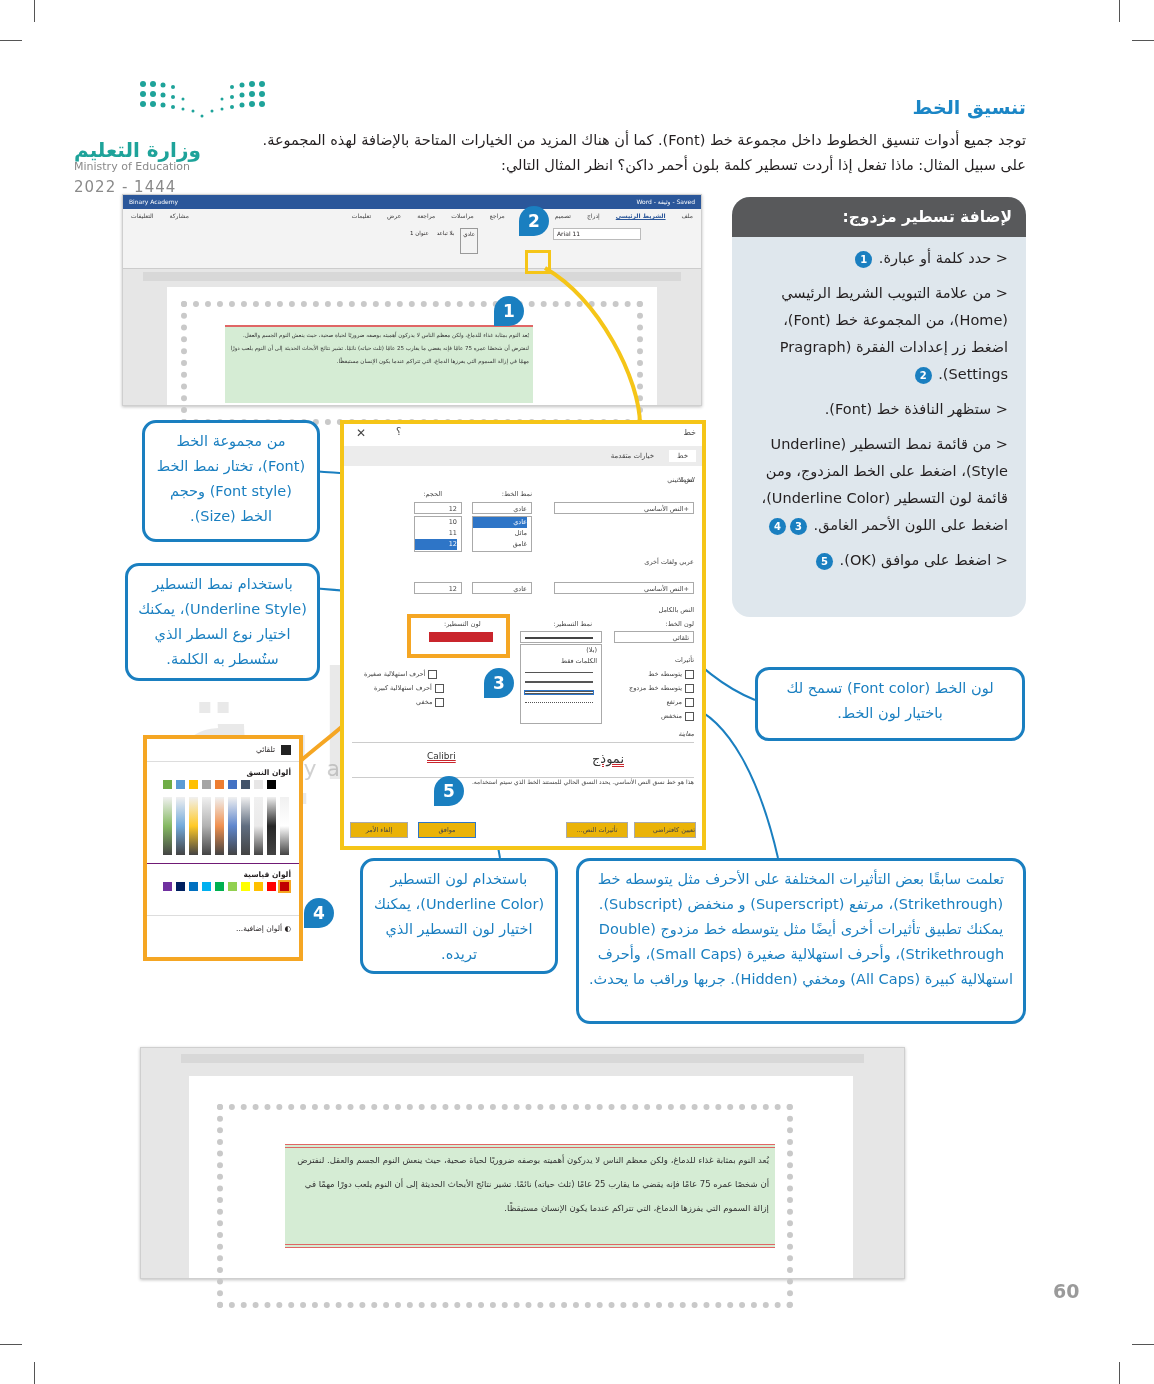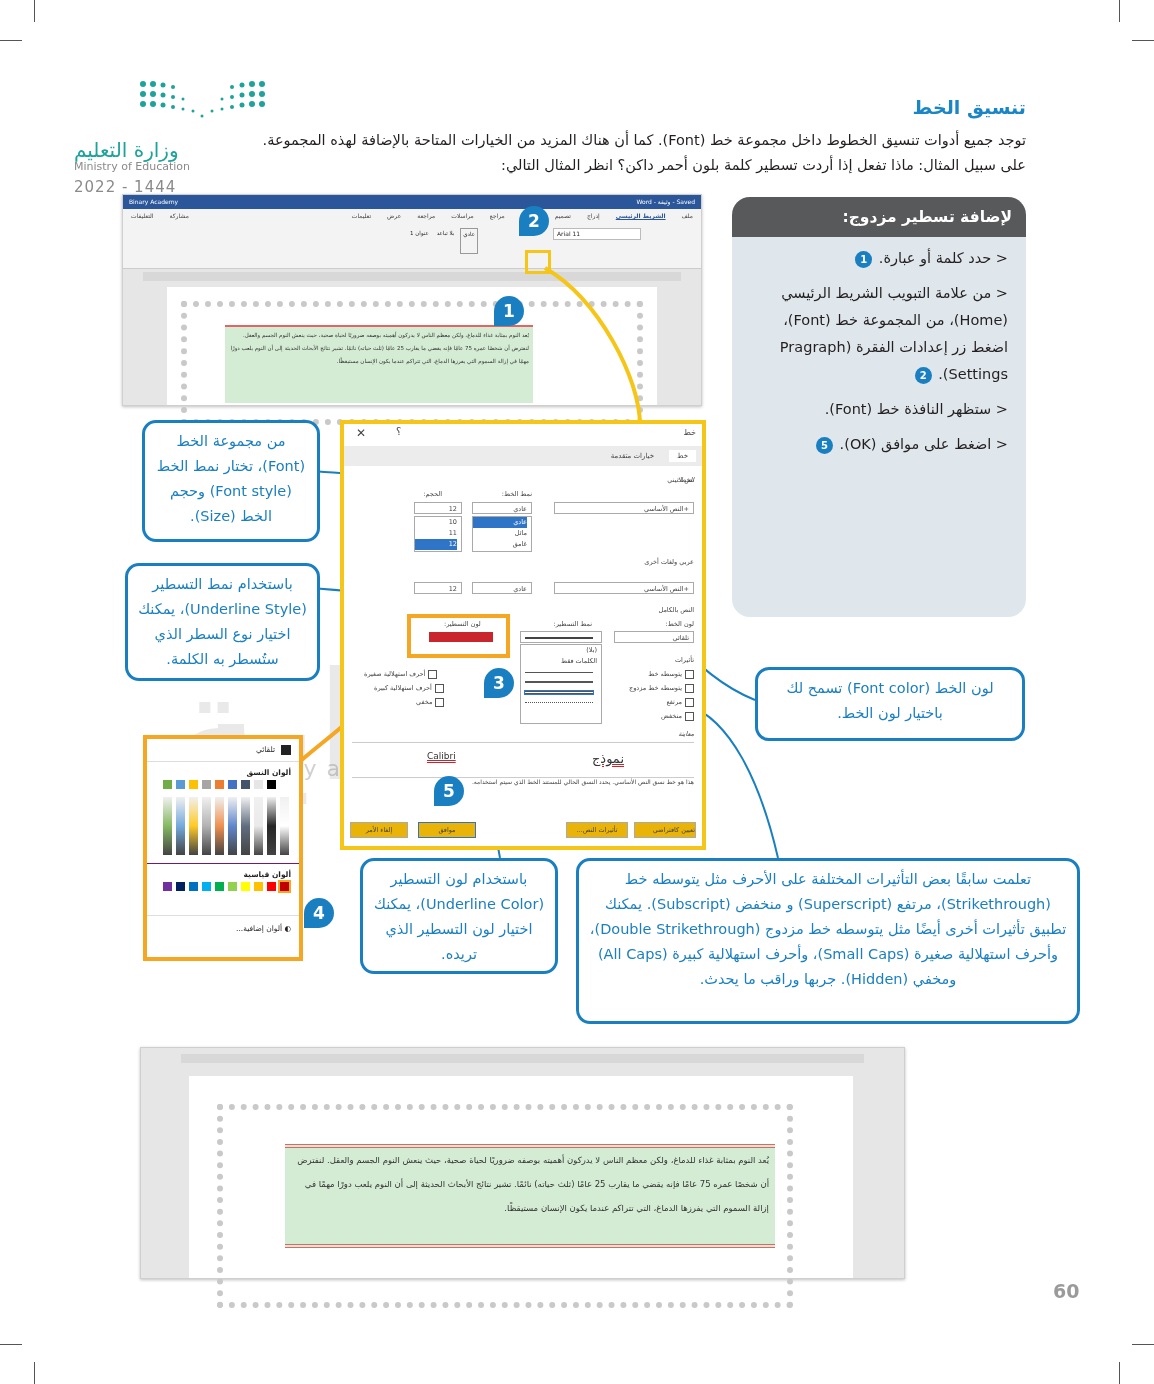--- a/index.html
+++ b/index.html
@@ -4,21 +4,21 @@
 <style>
   html,body{margin:0;padding:0;}
   body{width:1154px;height:1384px;position:relative;background:#ffffff;overflow:hidden;font-family:"DejaVu Sans",sans-serif;color:#231f20;}
   .abs{position:absolute;}
   .crop{position:absolute;background:#555;}
   .rtl{direction:rtl;text-align:right;}
   
   .title{left:780px;top:96px;width:246px;font-size:19px;font-weight:bold;color:#1b86c6;}
   .intro{left:60px;top:128px;width:966px;font-size:14.5px;line-height:25px;}
   .logo-dots{left:135px;top:78px;width:135px;height:42px;}
-  .moe{left:74px;top:138px;font-size:20px;color:#1ea39a;font-weight:normal;}
+  .moe{left:74px;top:138px;font-size:20px;color:#1ea39a;font-weight:bold;}
   .moe-en{left:74px;top:160px;font-size:11px;color:#8a8a8a;}
   .year{left:74px;top:178px;font-size:15px;color:#8a8a8a;letter-spacing:1px;}
   
   .steps{left:732px;top:197px;width:294px;height:420px;background:#dfe7ed;border-radius:18px;overflow:hidden;}
   .steps-head{height:40px;background:#58595b;color:#fff;font-size:15.5px;font-weight:bold;padding:0 14px;line-height:40px;}
   .steps ul{list-style:none;margin:0;padding:8px 18px 0 14px;font-size:14.5px;line-height:27px;}
   .steps li{margin-bottom:8px;}
   .steps li:before{content:"< ";}
   .num{display:inline-block;width:17px;height:17px;border-radius:50%;background:#1a7fc0;color:#fff;font-size:10px;text-align:center;line-height:17px;font-weight:bold;vertical-align:middle;margin:0 2px;}
   
@@ -121,20 +121,21 @@
   <div>توجد جميع أدوات تنسيق الخطوط داخل مجموعة خط (Font). كما أن هناك المزيد من الخيارات المتاحة بالإضافة لهذه المجموعة.</div>
   <div>على سبيل المثال: ماذا تفعل إذا أردت تسطير كلمة بلون أحمر داكن؟ انظر المثال التالي:</div>
 </div>
 
 <div class="abs steps rtl">
   <div class="steps-head">لإضافة تسطير مزدوج:</div>
   <ul>
     <li><span>حدد كلمة أو عبارة.</span> <span class="num">1</span></li>
     <li><span>من علامة التبويب الشريط الرئيسي (Home)، من المجموعة خط (Font)، اضغط زر إعدادات الفقرة (Pragraph Settings).</span> <span class="num">2</span></li>
     <li><span>ستظهر النافذة خط (Font).</span></li>
+    <li><span>من قائمة نمط التسطير (Underline Style)، اضغط على الخط المزدوج، ومن قائمة لون التسطير (Underline Color)، اضغط على اللون الأحمر الغامق.</span> <span class="num">3</span><span class="num">4</span></li>
     <li><span>اضغط على موافق (OK).</span> <span class="num">5</span></li>
   </ul>
 </div>
 
 <div class="abs shot1">
   <div class="titlebar">
     <span>Binary Academy</span>
     <span>Word - وثيقة - Saved</span>
   </div>
   <div class="tabs">
@@ -251,21 +252,21 @@
   <div class="btn" style="right:6px;top:398px;width:60px;text-align:right;">تعيين كافتراضي</div>
   <div class="btn" style="right:74px;top:398px;width:60px;">تأثيرات النص...</div>
   <div class="btn" style="left:74px;top:398px;width:56px;border-color:#2e75c7;">موافق</div>
   <div class="btn" style="left:6px;top:398px;width:56px;">إلغاء الأمر</div>
 </div>
 
 <div class="callout" style="left:142px;top:420px;width:178px;height:122px;">من مجموعة الخط (Font)، تختار نمط الخط (Font style) وحجم الخط (Size).</div>
 <div class="callout" style="left:125px;top:563px;width:195px;height:118px;">باستخدام نمط التسطير (Underline Style)، يمكنك اختيار نوع السطر الذي ستُسطر به الكلمة.</div>
 <div class="callout" style="left:755px;top:667px;width:270px;height:74px;">لون الخط (Font color) تسمح لك باختيار لون الخط.</div>
 <div class="callout" style="left:360px;top:858px;width:198px;height:116px;">باستخدام لون التسطير (Underline Color)، يمكنك اختيار لون التسطير الذي تريده.</div>
-<div class="callout" style="left:576px;top:858px;width:504px;height:166px;">تعلمت سابقًا بعض التأثيرات المختلفة على الأحرف مثل يتوسطه خط (Strikethrough)، مرتفع (Superscript) و منخفض (Subscript). يمكنك تطبيق تأثيرات أخرى أيضًا مثل يتوسطه خط مزدوج (Double Strikethrough)، وأحرف استهلالية صغيرة (Small Caps)، وأحرف استهلالية كبيرة (All Caps) ومخفي (Hidden). جربها وراقب ما يحدث.</div>
+<div class="callout" style="left:576px;top:858px;width:450px;height:166px;">تعلمت سابقًا بعض التأثيرات المختلفة على الأحرف مثل يتوسطه خط (Strikethrough)، مرتفع (Superscript) و منخفض (Subscript). يمكنك تطبيق تأثيرات أخرى أيضًا مثل يتوسطه خط مزدوج (Double Strikethrough)، وأحرف استهلالية صغيرة (Small Caps)، وأحرف استهلالية كبيرة (All Caps) ومخفي (Hidden). جربها وراقب ما يحدث.</div>
 
 <div class="abs palette rtl">
   <div style="padding:6px 8px;border-bottom:1px solid #ddd;"><span style="display:inline-block;width:10px;height:10px;background:#222;vertical-align:middle;margin-left:6px;"></span><span>تلقائي</span></div>
   <div style="padding:6px 8px 3px;font-weight:bold;">ألوان النسق</div>
   <div style="padding:0 6px;direction:rtl;" id="themeRow"><span class="sw" style="background: rgb(255, 255, 255);"></span><span class="sw" style="background: rgb(0, 0, 0);"></span><span class="sw" style="background: rgb(231, 230, 230);"></span><span class="sw" style="background: rgb(68, 84, 106);"></span><span class="sw" style="background: rgb(68, 114, 196);"></span><span class="sw" style="background: rgb(237, 125, 49);"></span><span class="sw" style="background: rgb(165, 165, 165);"></span><span class="sw" style="background: rgb(255, 192, 0);"></span><span class="sw" style="background: rgb(91, 155, 213);"></span><span class="sw" style="background: rgb(112, 173, 71);"></span></div>
   <div style="padding:6px 6px;direction:rtl;height:60px;" id="themeShades"><span style="display: inline-block; width: 9px; height: 58px; margin-right: 4px; background: linear-gradient(rgb(238, 238, 238), rgb(255, 255, 255), rgb(34, 34, 34)); opacity: 0.85;"></span><span style="display: inline-block; width: 9px; height: 58px; margin-right: 4px; background: linear-gradient(rgb(238, 238, 238), rgb(0, 0, 0), rgb(34, 34, 34)); opacity: 0.85;"></span><span style="display: inline-block; width: 9px; height: 58px; margin-right: 4px; background: linear-gradient(rgb(238, 238, 238), rgb(231, 230, 230), rgb(34, 34, 34)); opacity: 0.85;"></span><span style="display: inline-block; width: 9px; height: 58px; margin-right: 4px; background: linear-gradient(rgb(238, 238, 238), rgb(68, 84, 106), rgb(34, 34, 34)); opacity: 0.85;"></span><span style="display: inline-block; width: 9px; height: 58px; margin-right: 4px; background: linear-gradient(rgb(238, 238, 238), rgb(68, 114, 196), rgb(34, 34, 34)); opacity: 0.85;"></span><span style="display: inline-block; width: 9px; height: 58px; margin-right: 4px; background: linear-gradient(rgb(238, 238, 238), rgb(237, 125, 49), rgb(34, 34, 34)); opacity: 0.85;"></span><span style="display: inline-block; width: 9px; height: 58px; margin-right: 4px; background: linear-gradient(rgb(238, 238, 238), rgb(165, 165, 165), rgb(34, 34, 34)); opacity: 0.85;"></span><span style="display: inline-block; width: 9px; height: 58px; margin-right: 4px; background: linear-gradient(rgb(238, 238, 238), rgb(255, 192, 0), rgb(34, 34, 34)); opacity: 0.85;"></span><span style="display: inline-block; width: 9px; height: 58px; margin-right: 4px; background: linear-gradient(rgb(238, 238, 238), rgb(91, 155, 213), rgb(34, 34, 34)); opacity: 0.85;"></span><span style="display: inline-block; width: 9px; height: 58px; margin-right: 4px; background: linear-gradient(rgb(238, 238, 238), rgb(112, 173, 71), rgb(34, 34, 34)); opacity: 0.85;"></span></div>
   <div style="padding:6px 8px 3px;font-weight:bold;border-top:1px solid #701a75;">ألوان قياسية</div>
   <div style="padding:0 6px;direction:rtl;" id="stdRow"><span class="sw" style="background: rgb(192, 0, 0); outline: rgb(245, 166, 35) solid 2px;"></span><span class="sw" style="background: rgb(255, 0, 0);"></span><span class="sw" style="background: rgb(255, 192, 0);"></span><span class="sw" style="background: rgb(255, 255, 0);"></span><span class="sw" style="background: rgb(146, 208, 80);"></span><span class="sw" style="background: rgb(0, 176, 80);"></span><span class="sw" style="background: rgb(0, 176, 240);"></span><span class="sw" style="background: rgb(0, 112, 192);"></span><span class="sw" style="background: rgb(0, 32, 96);"></span><span class="sw" style="background: rgb(112, 48, 160);"></span></div>
   <div style="padding:8px 8px;border-top:1px solid #ddd;margin-top:22px;"><span>◐ </span><span>ألوان إضافية...</span></div>
 </div>

